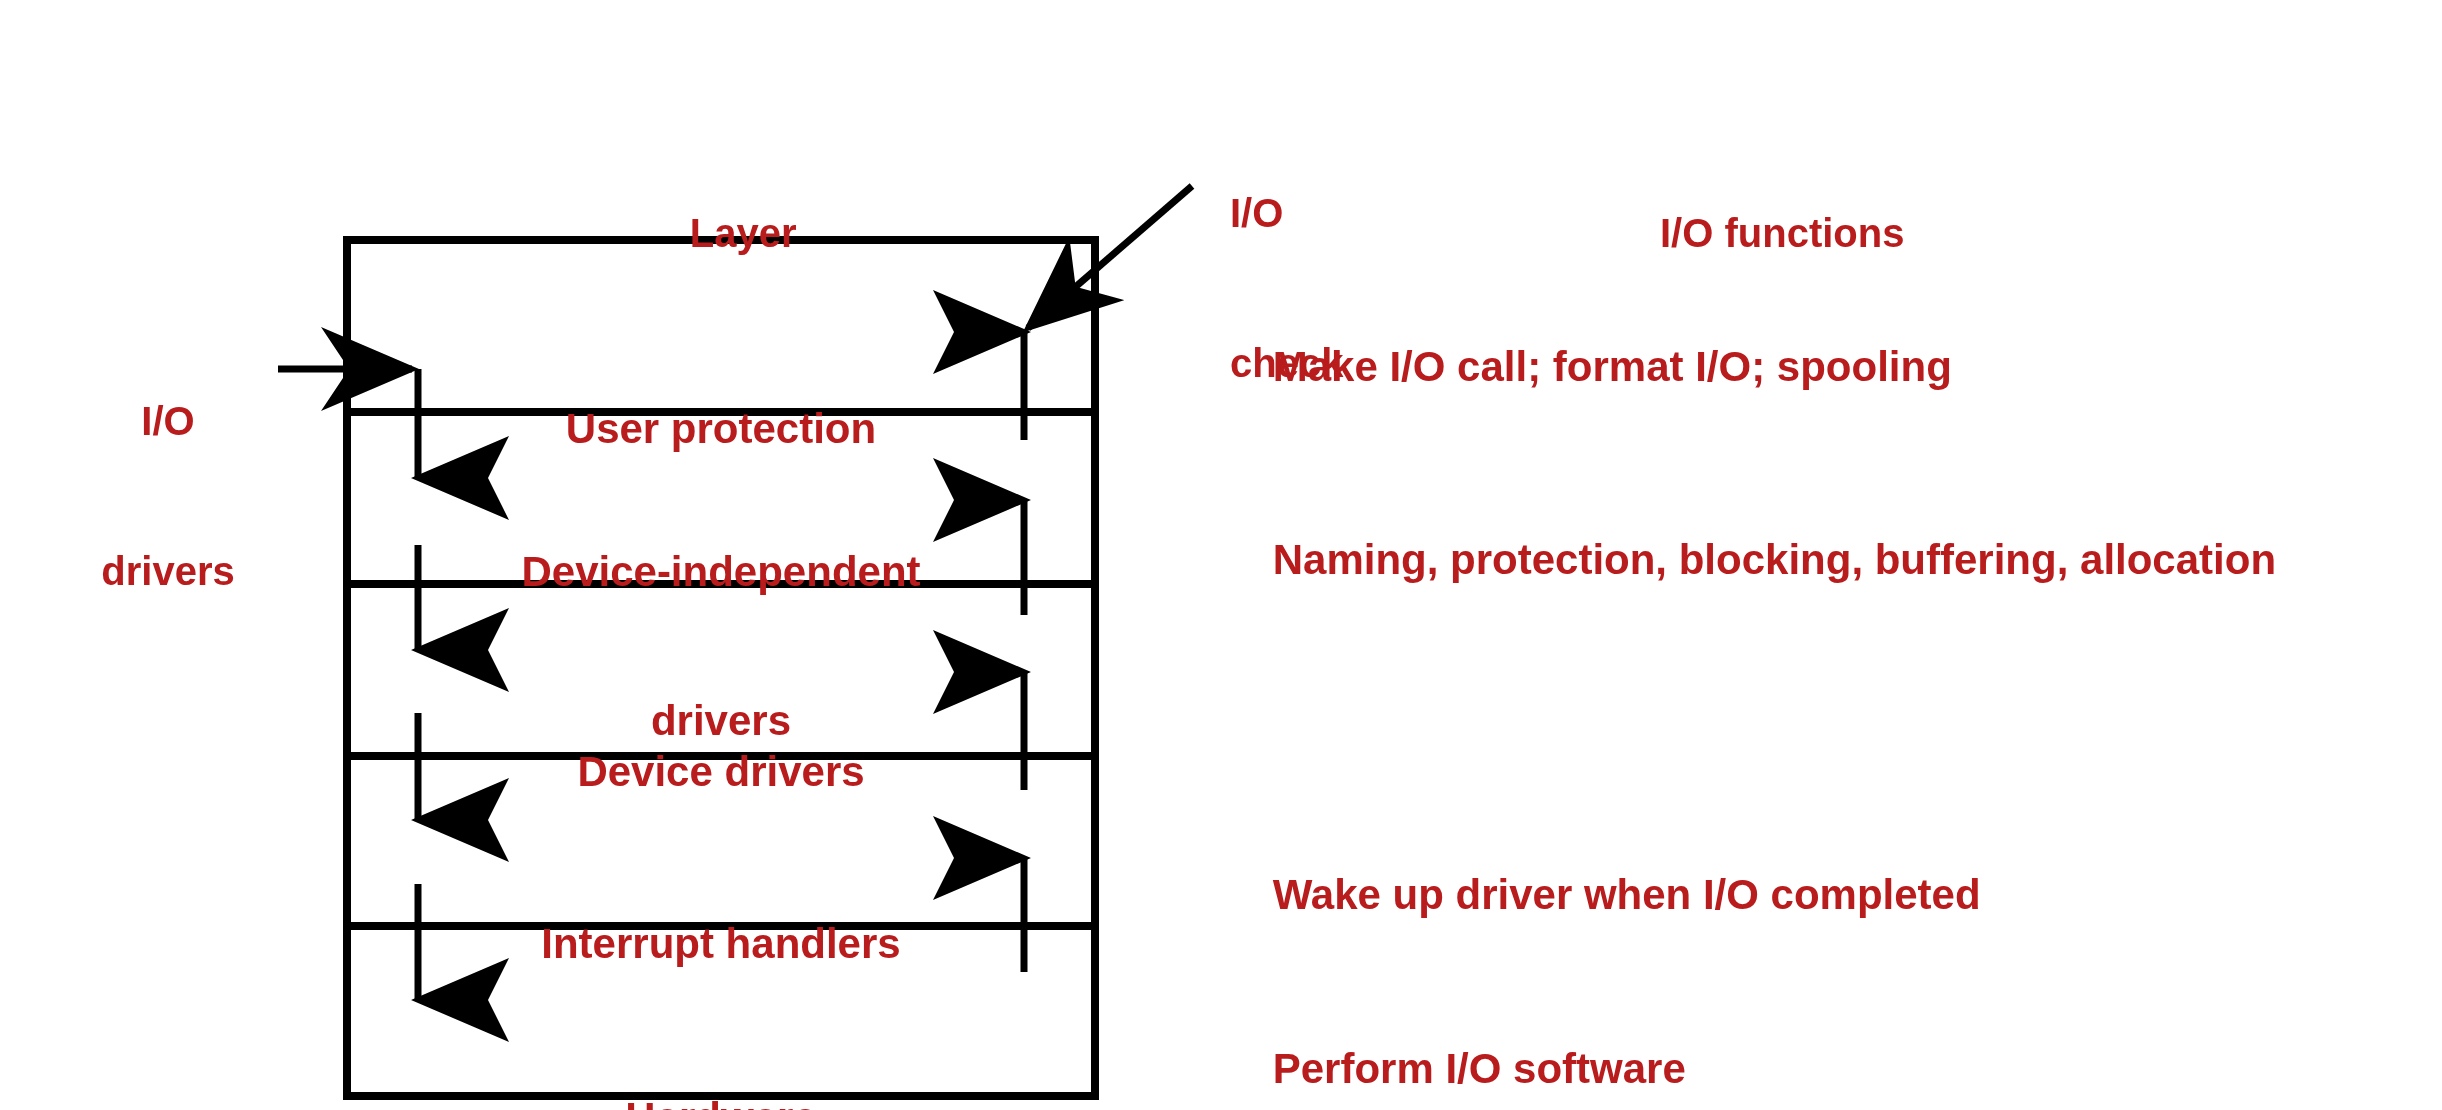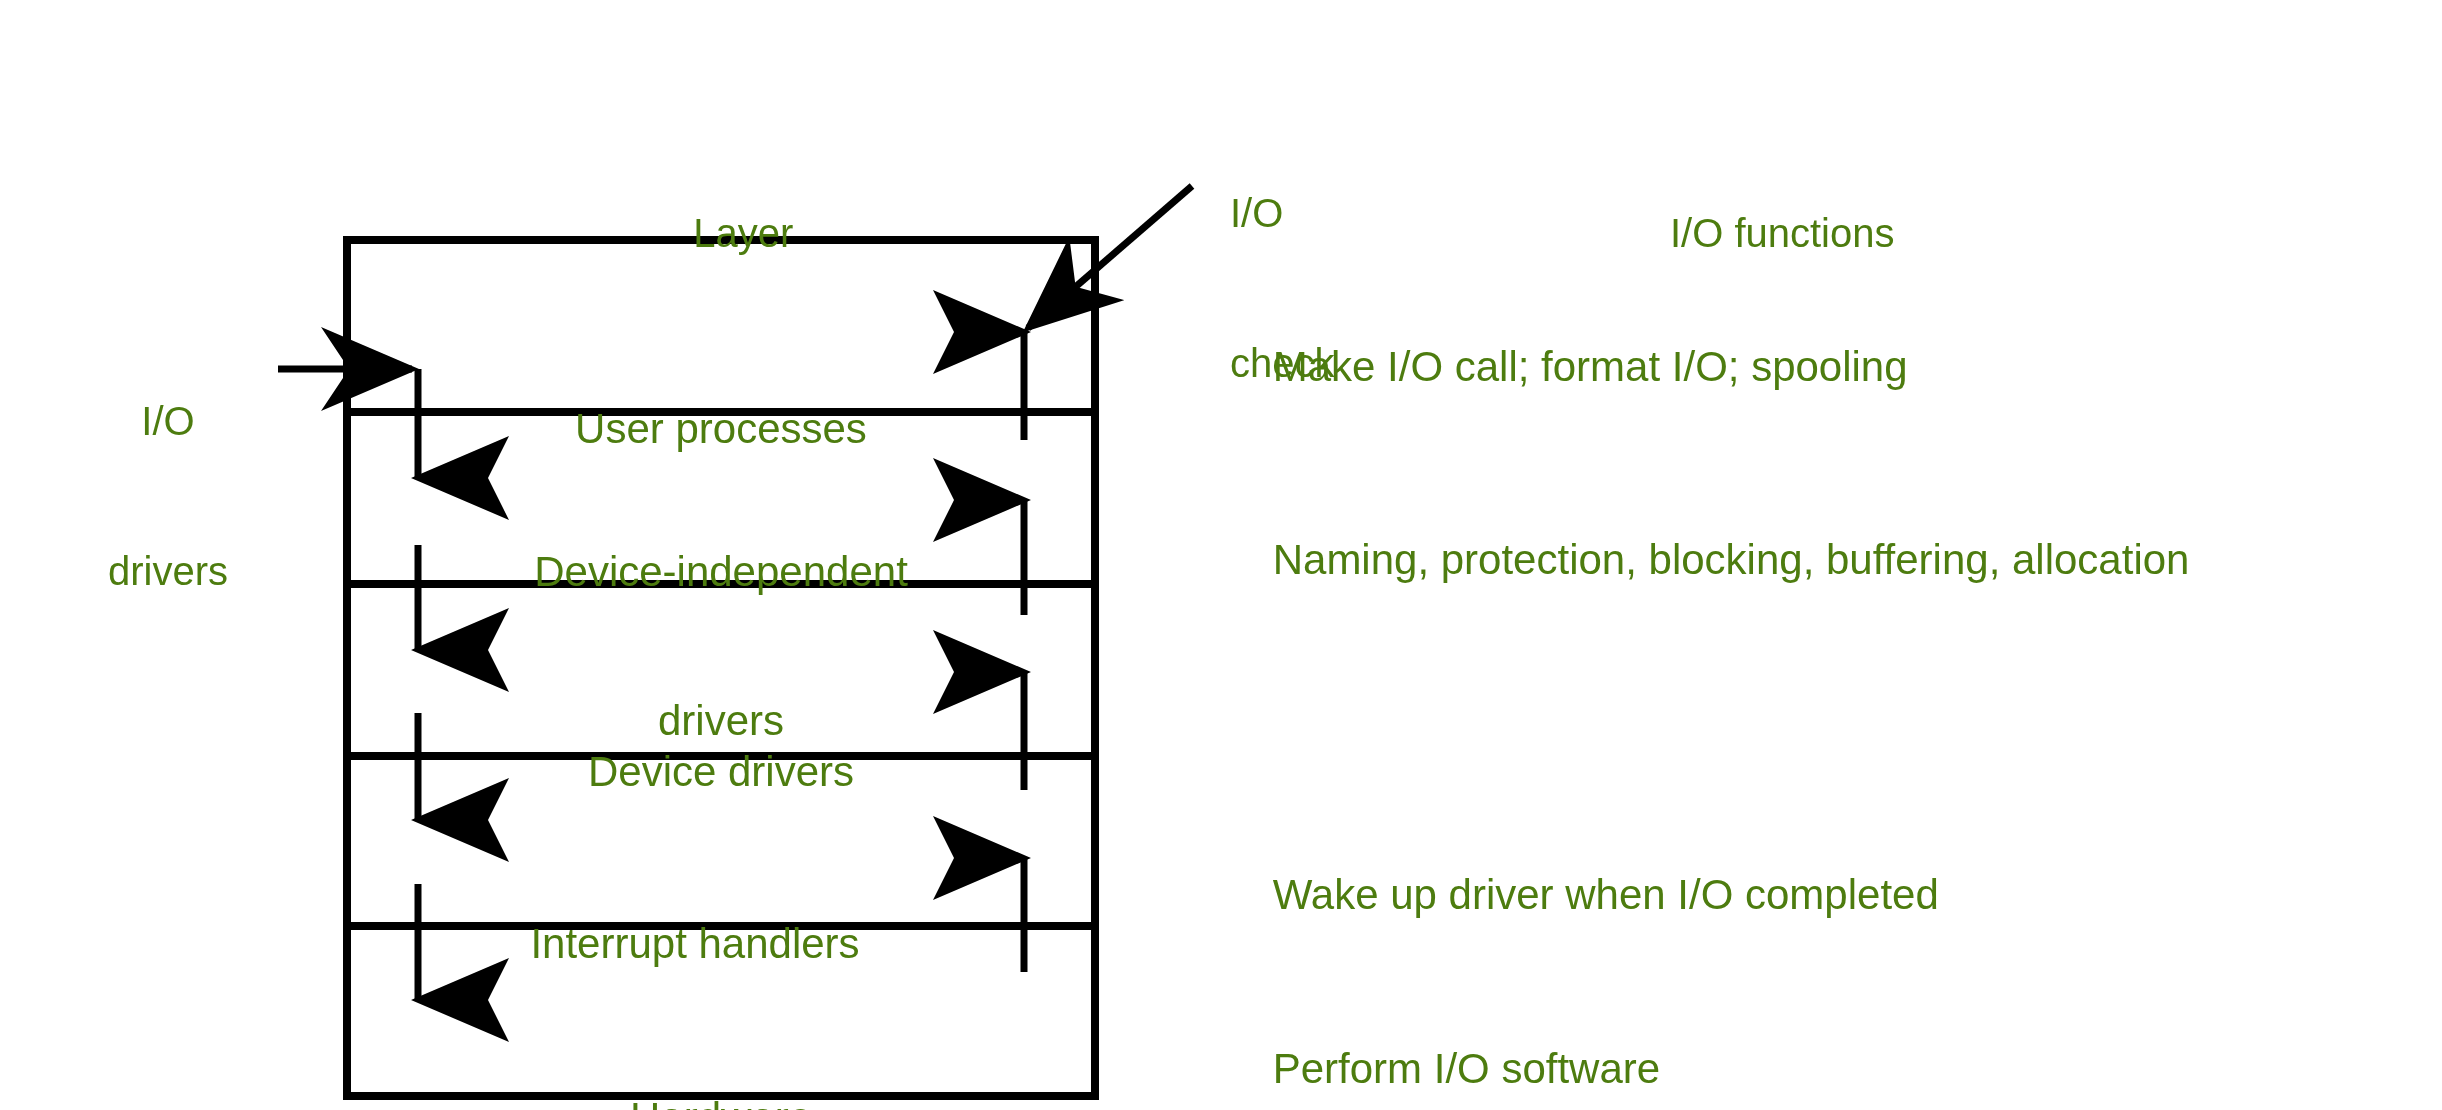--- a/index.html
+++ b/index.html
@@ -13,22 +13,22 @@
     width: 2442px;
     height: 1110px;
     background: #ffffff;
     font-family: "Liberation Sans", "DejaVu Sans", sans-serif;
     color: #000000;
     overflow: hidden;
   }
   .txt {
     position: absolute;
     white-space: pre;
-    color: #4d7c0f;
-    font-weight: 400;
+    color: #b91c1c;
+    font-weight: 700;
     line-height: 1.18;
   }
   .hdr {
     font-size: 40px;
   }
   .layer-label {
     font-size: 42px;
     text-align: center;
   }
   .func-row {
@@ -107,33 +107,33 @@
     <div>I/O</div>
     <div>drivers</div>
   </div>
 
   <div class="txt side-label" style="left:1230px; top:88px; text-align:left;">
     <div>I/O</div>
     <div>check</div>
   </div>
 
   <div class="txt layer-label center-wrap" style="left:721px; top:305px; width:560px;">
-    <div>User processes</div>
+    <div>User protection</div>
   </div>
 
   <div class="txt layer-label center-wrap" style="left:721px; top:448px; width:620px;">
     <div>Device-independent</div>
     <div>drivers</div>
   </div>
 
   <div class="txt layer-label center-wrap" style="left:721px; top:648px; width:560px;">
     <div>Device drivers</div>
   </div>
 
-  <div class="txt layer-label center-wrap" style="left:695px; top:820px; width:560px;">
+  <div class="txt layer-label center-wrap" style="left:721px; top:820px; width:560px;">
     <div>Interrupt handlers</div>
   </div>
 
   <div class="txt layer-label center-wrap" style="left:721px; top:994px; width:560px;">
     <div>Hardware</div>
   </div>
 
   <div class="txt func-row" style="left:1226px; top:292px;">
     <span>Make I/O call; format I/O; spooling</span>
   </div>

